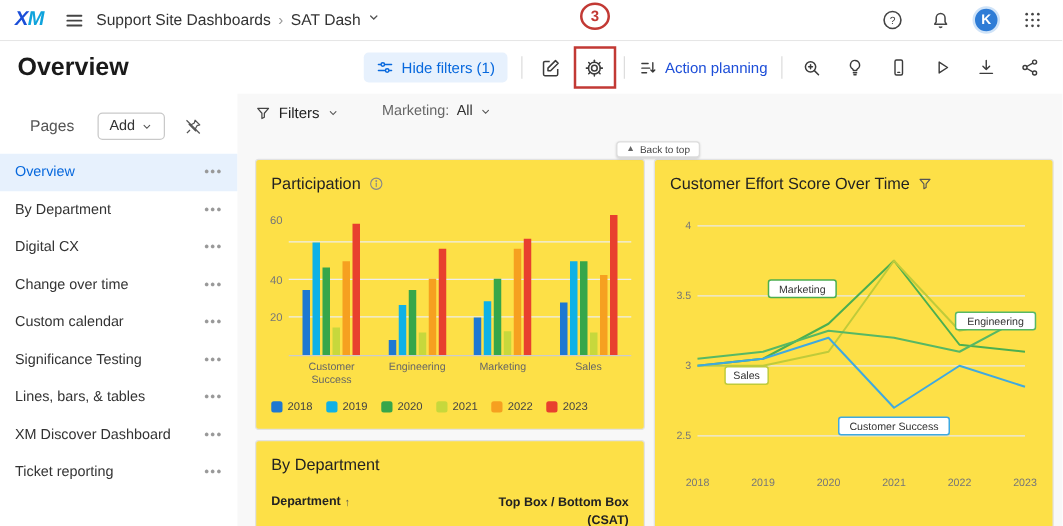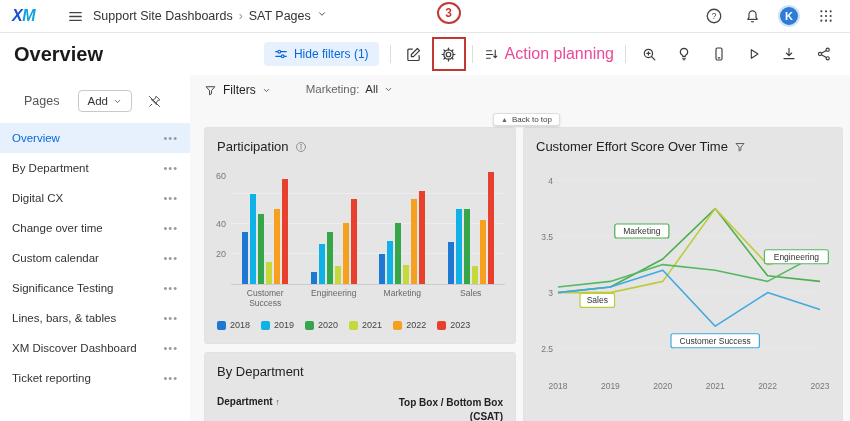--- a/index.html
+++ b/index.html
@@ -2,36 +2,36 @@
 <html><head>
 <meta charset="utf-8">
 <style>
   *{margin:0;padding:0;box-sizing:border-box}
   html,body{width:850px;height:421px}
   body{font-family:"Liberation Sans",sans-serif;background:#fff}
   .app{position:relative;width:850px;height:421px;overflow:hidden;background:#fff;color:#333}
 
   
   .topbar{height:33px;display:flex;align-items:center;padding:0 12px;border-bottom:1px solid #e6e6e6;background:#fff}
-  .logo{font-weight:bold;font-size:16px;letter-spacing:-.5px;margin-right:28px;font-style:italic}
+  .logo{font-weight:bold;font-size:16px;letter-spacing:-.5px;margin-right:12px;font-style:italic}
   .logo .lx{color:#1b4ed8}.logo .lm{color:#0fa3dc}
   .icon-btn{display:flex;align-items:center;justify-content:center;width:24px;height:24px;background:none;border:none;cursor:pointer;padding:0}
   .breadcrumb{display:flex;align-items:flex-start;gap:6px;font-size:12.5px;margin-left:6px}
   .breadcrumb .sep{color:#999;font-size:12px}
   .crumb{color:#333;cursor:pointer}
   .topbar-right{margin-left:auto;display:flex;align-items:center;gap:14px}
   .avatar{width:22px;height:22px;border-radius:50%;background:#2e7cd6;color:#fff;font-size:11px;font-weight:bold;display:flex;align-items:center;justify-content:center;border:2px solid #cfe3f8;cursor:pointer}
 
   
   .pageheader{height:42px;display:flex;align-items:center;padding:0 14px;background:#fff}
   .page-title{font-size:20px;font-weight:600;color:#1a1a1a}
   .toolbar{margin-left:auto;display:flex;align-items:center;gap:11px}
   .hide-filters{display:flex;align-items:center;gap:6px;background:#e7f1fd;color:#0768dd;border:none;border-radius:4px;padding:5px 10px;font-size:12px;cursor:pointer;font-family:inherit}
   .tb-divider{width:1px;height:18px;background:#ddd}
-  .action-planning{display:flex;align-items:center;gap:6px;background:none;border:none;font-size:16px;color:#ec4899;cursor:pointer;font-family:inherit}
+  .action-planning{display:flex;align-items:center;gap:6px;background:none;border:none;font-size:12px;color:#1d4ed8;cursor:pointer;font-family:inherit}
   .gear-wrap{position:relative}
   .annotation-box{position:absolute;inset:-5px;border:2px solid #c23934;pointer-events:none}
   .annotation-circle{position:absolute;left:50%;top:-40px;transform:translateX(-50%);width:24px;height:22px;border:2px solid #c23934;border-radius:50%;background:#fff;color:#c23934;font-size:12px;font-weight:bold;display:flex;align-items:center;justify-content:center}
 
   
   .body{display:flex;height:346px}
   .sidebar{width:190px;background:#fff;padding-top:10px;flex-shrink:0}
   .pages-head{display:flex;align-items:center;padding:4px 24px 10px}
   .pages-title{font-size:12.5px;color:#555;flex:1}
   .add-btn{display:flex;align-items:center;gap:5px;border:1px solid #c9c9c9;background:#fff;border-radius:4px;padding:4px 9px;font-size:11.5px;color:#333;cursor:pointer;font-family:inherit}
@@ -42,21 +42,21 @@
 
   .main{flex:1;background:#f8f8f8;position:relative;padding:8px 5px 0 14px;overflow:hidden}
   .filterrow{display:flex;align-items:flex-start;gap:35px;height:32px}
   .filters-btn{display:flex;align-items:center;gap:6px;background:none;border:none;font-size:12px;color:#222;cursor:pointer;font-family:inherit}
   .dept-filter{display:flex;align-items:center;gap:6px;font-size:11.5px;cursor:pointer}
   .dept-filter .lab{color:#666}
   .back-to-top{position:absolute;left:303px;top:38px;display:flex;align-items:center;gap:4px;background:#fff;border:1px solid #ddd;border-radius:3px;box-shadow:0 1px 2px rgba(0,0,0,.15);font-size:8px;color:#444;padding:1px 7px;cursor:pointer;z-index:3}
   .back-to-top .ar{font-size:7px;color:#666}
 
   .cards{display:flex;gap:7px;margin-top:12px;align-items:flex-start}
-  .card{background:#e5e5e5;border:1px solid #e2e2e2;border-radius:3px}
+  .card{background:#fde047;border:1px solid #e2e2e2;border-radius:3px}
   .card-title{display:flex;align-items:center;gap:6px;padding:11px 12px 7px;font-size:13px;color:#222}
   .leftcol{width:312px;flex-shrink:0}
   .card-participation{height:217px}
   .card-dept{margin-top:8px;height:120px}
   .card-ces{width:320px;height:366px}
 
   
   .bar-area{display:flex;padding:4px 10px 0 6px}
   .y-labels{width:20px;position:relative;font-size:9px;color:#777}
   .ytick{position:absolute;right:5px}
@@ -88,21 +88,21 @@
     <button class="icon-btn">
       <svg class="ic" width="17" height="17" viewBox="0 0 24 24" fill="none" stroke="#444" stroke-width="2" stroke-linecap="round">
           <line x1="4" y1="6.5" x2="20" y2="6.5"></line>
           <line x1="4" y1="12" x2="20" y2="12"></line>
           <line x1="4" y1="17.5" x2="20" y2="17.5"></line>
         </svg>
     </button>
     <nav class="breadcrumb">
       <span class="crumb">Support Site Dashboards</span>
       <span class="sep">›</span>
-      <span class="crumb">SAT Pages</span>
+      <span class="crumb">SAT Dash</span>
       <svg class="ic" width="10" height="10" viewBox="0 0 24 24" fill="none" stroke="#555" stroke-width="2.4" stroke-linecap="round">
           <path d="M6 9l6 6 6-6"></path>
         </svg>
     </nav>
     <div class="topbar-right">
       <button class="icon-btn">
         <svg class="ic" width="18" height="18" viewBox="0 0 24 24" fill="none" stroke="#444" stroke-width="1.7">
             <circle cx="12" cy="12" r="9"></circle>
             <text x="12" y="16" text-anchor="middle" font-size="11" fill="#444" stroke="none">?</text>
           </svg>

